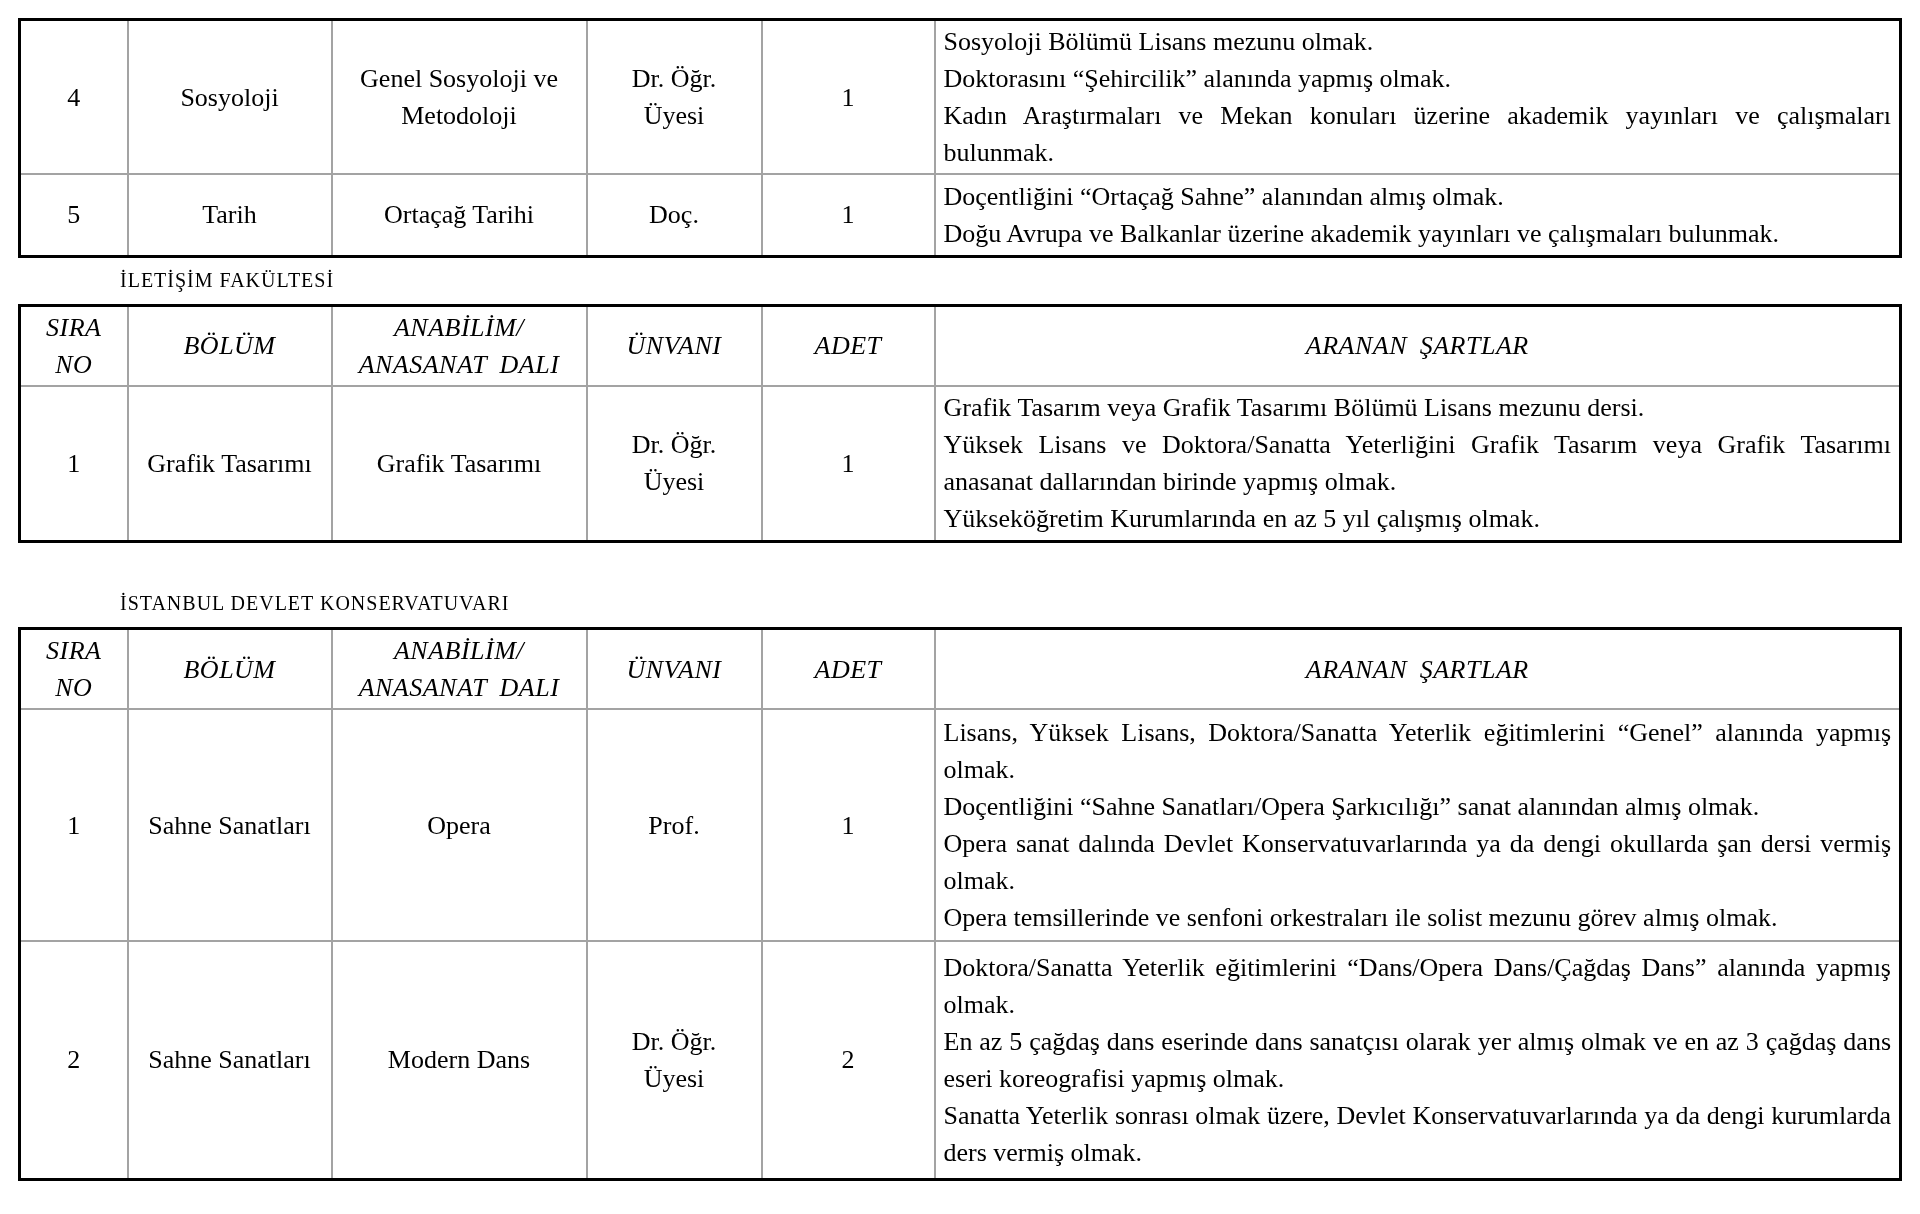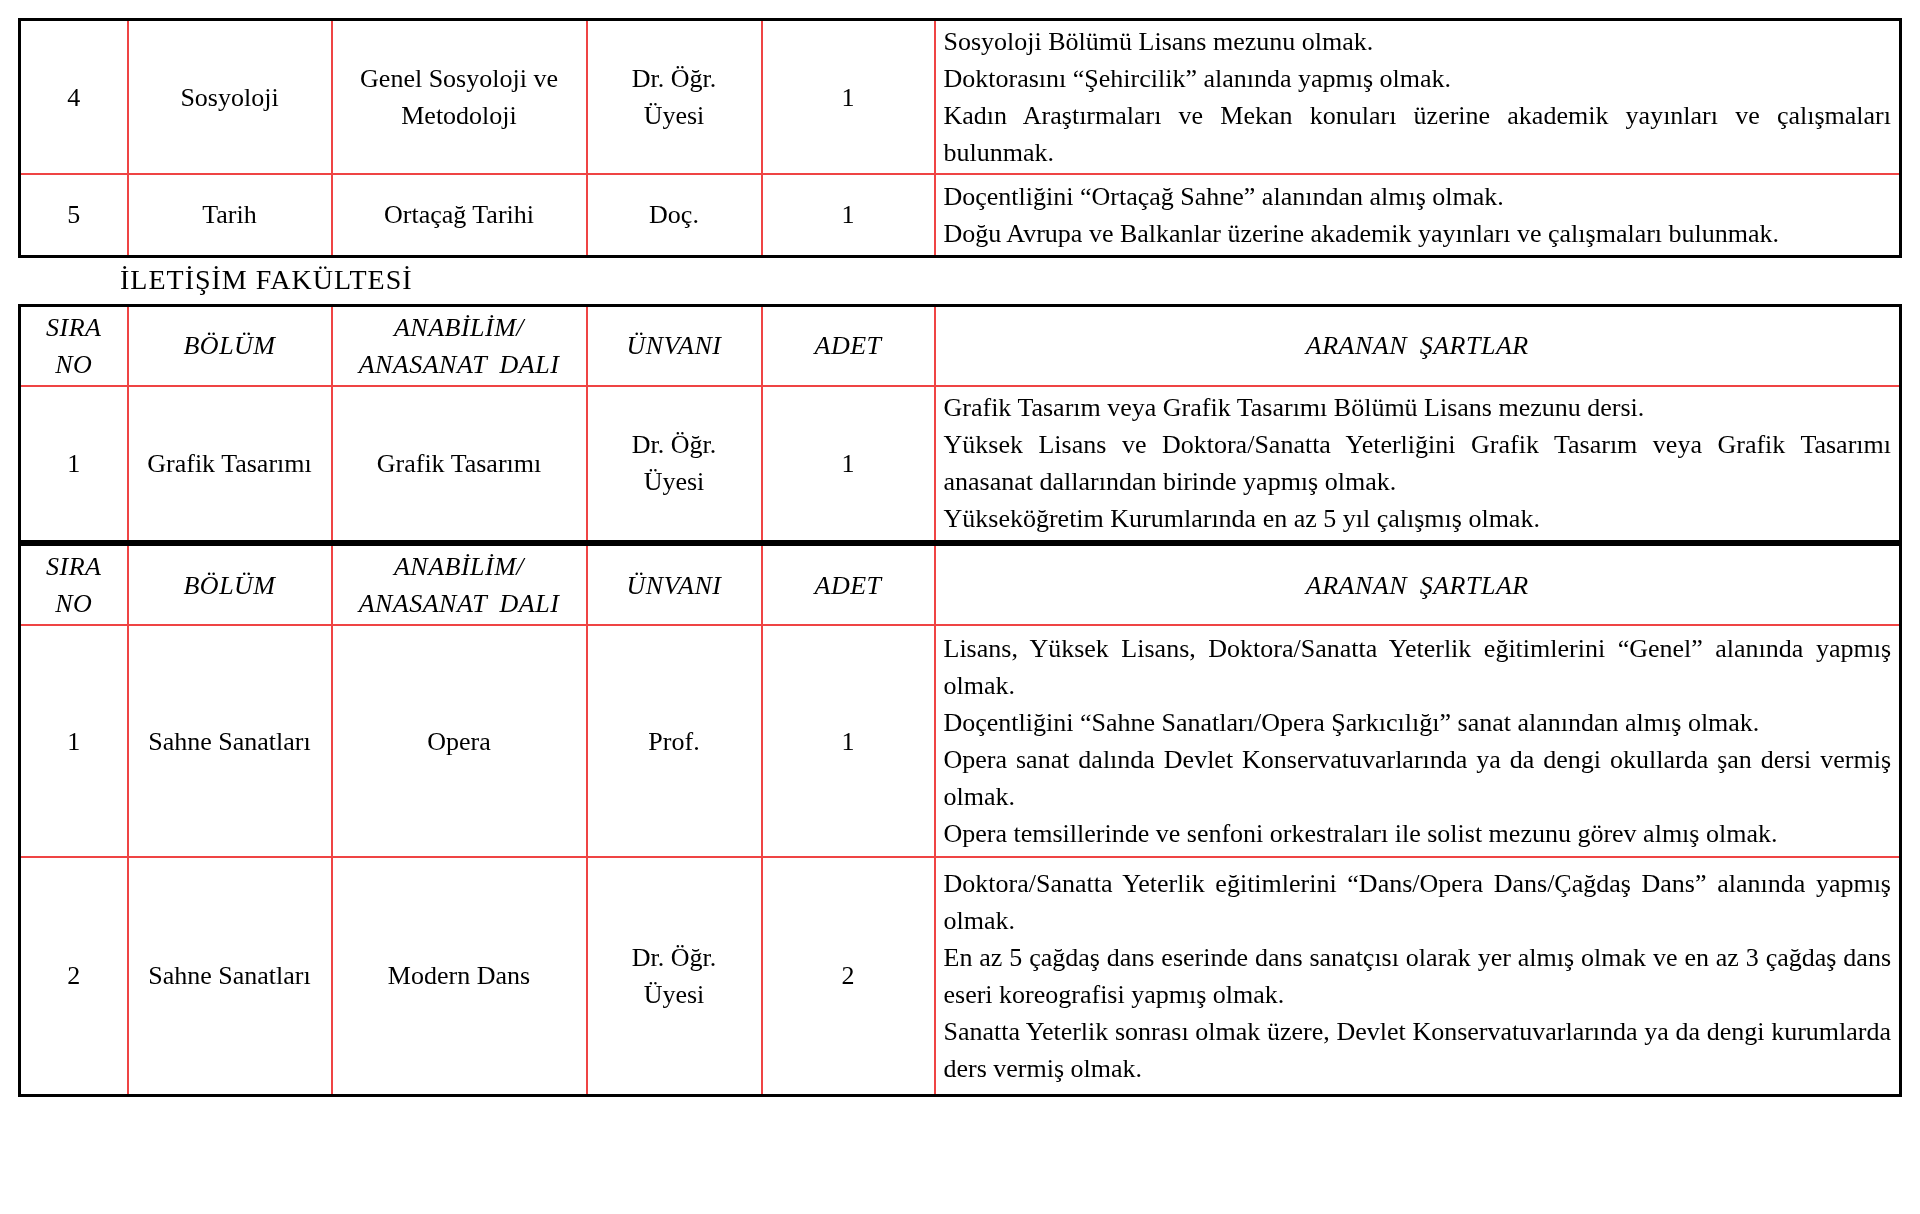--- a/index.html
+++ b/index.html
@@ -19,21 +19,21 @@
   .doc {
     padding: 18px 0 0 18px;
   }
   table.positions {
     border-collapse: collapse;
     table-layout: fixed;
     width: 1881px;
     border: 3px solid #000;
   }
   table.positions td, table.positions th {
-    border: 2px solid #ef4444;
+    border: 2px solid #a3a3a3;
     padding: 2px 8px;
     vertical-align: middle;
     text-align: center;
     font-weight: normal;
     overflow: hidden;
   }
   th.hdr {
     word-spacing: 0.22em;
     letter-spacing: 0.5px;
   }
@@ -49,21 +49,21 @@
     margin: 12px auto;
   }
   
   tr.r-155 { height: 153px; }
   tr.r-85  { height: 82px;  }
   tr.r-hdr { height: 78px; font-style: italic;  }
   tr.r-158 { height: 156px; }
   tr.r-235 { height: 232px; }
   tr.r-241 { height: 238px; }
   .section-heading {
-    font-size: 28px;
+    font-size: 20px;
     line-height: 32px;
     letter-spacing: 1px;
     margin: 6px 0 8px 102px;
     white-space: nowrap;
   }
   .section-heading.spaced-top {
     margin-top: 44px;
   }
 </style>
 </head>
@@ -147,20 +147,21 @@
         <td class="c-adet">1</td>
         <td class="c-sartlar">
           <div class="req">Grafik Tasarım veya Grafik Tasarımı Bölümü Lisans mezunu dersi.</div>
           <div class="req">Yüksek Lisans ve Doktora/Sanatta Yeterliğini Grafik Tasarım veya Grafik Tasarımı anasanat dallarından birinde yapmış olmak.</div>
           <div class="req">Yükseköğretim Kurumlarında en az 5 yıl çalışmış olmak.</div>
         </td>
       </tr>
     </tbody>
   </table>
 
+  <div class="section-heading spaced-top">İSTANBUL DEVLET KONSERVATUVARI</div>
 
   <table class="positions">
     <colgroup>
       <col style="width:108px">
         <col style="width:204px">
         <col style="width:255px">
       <col style="width:175px">
         <col style="width:173px">
         <col style="width:966px">
     </colgroup>

